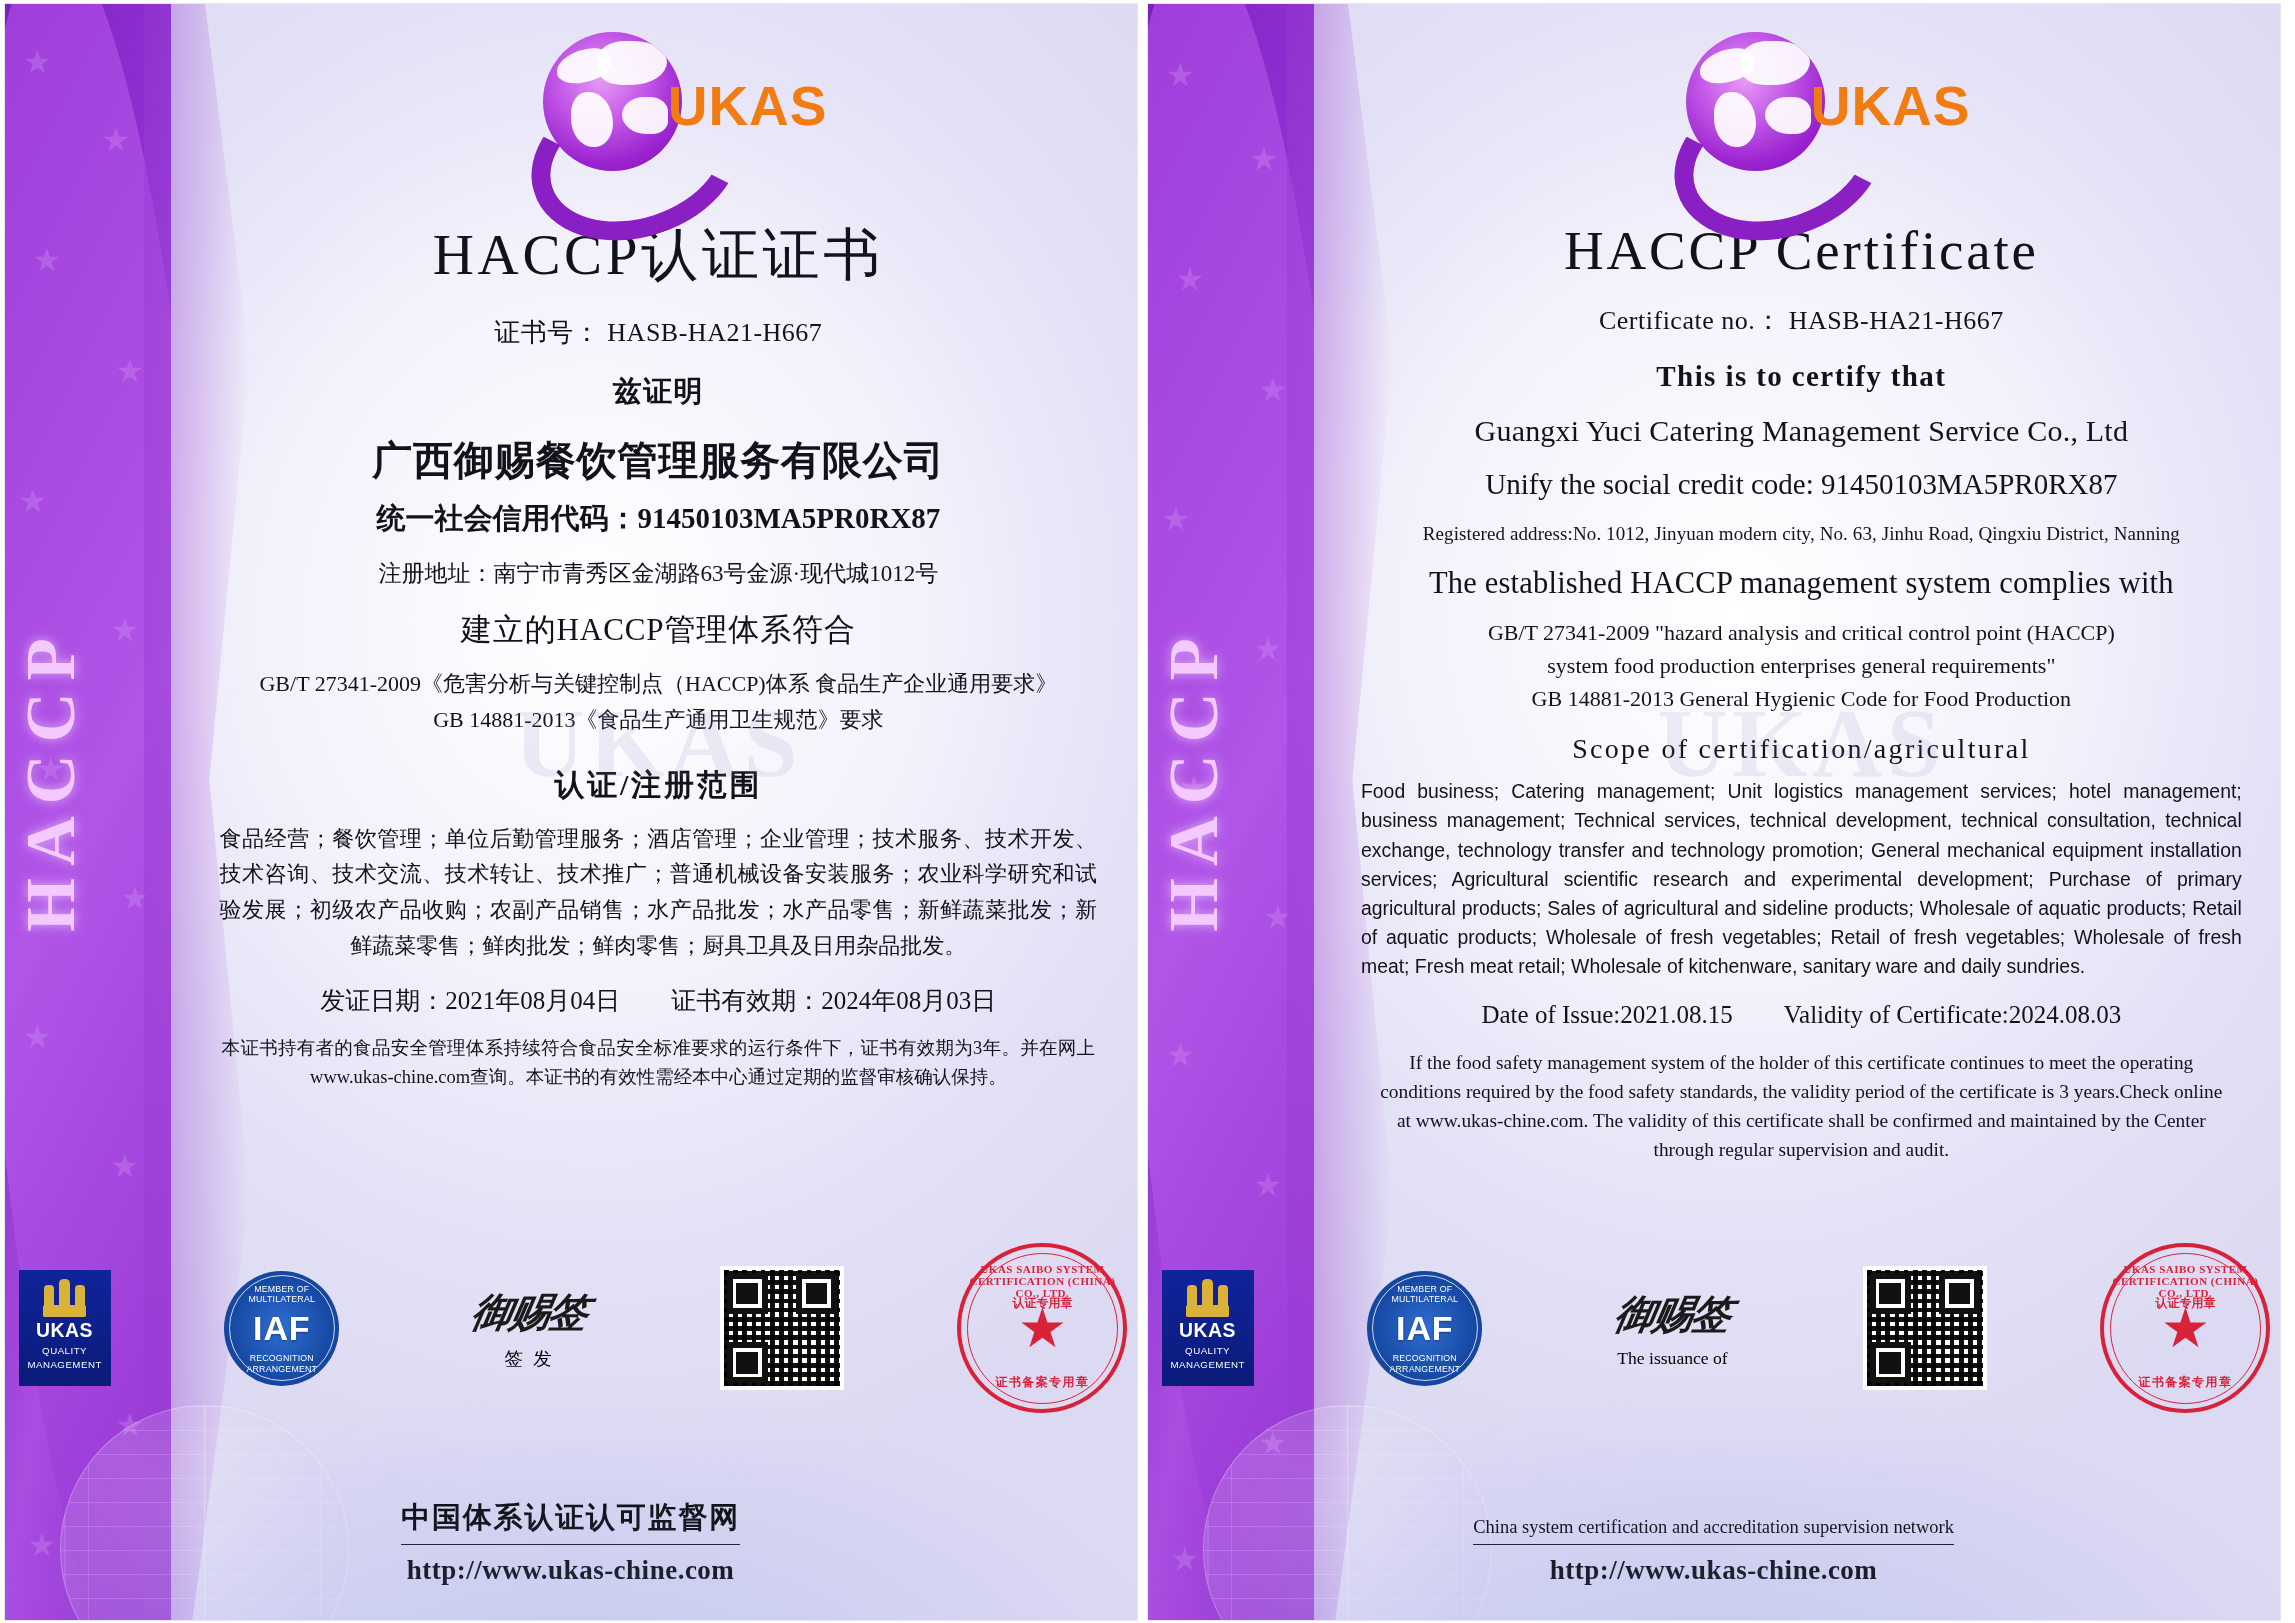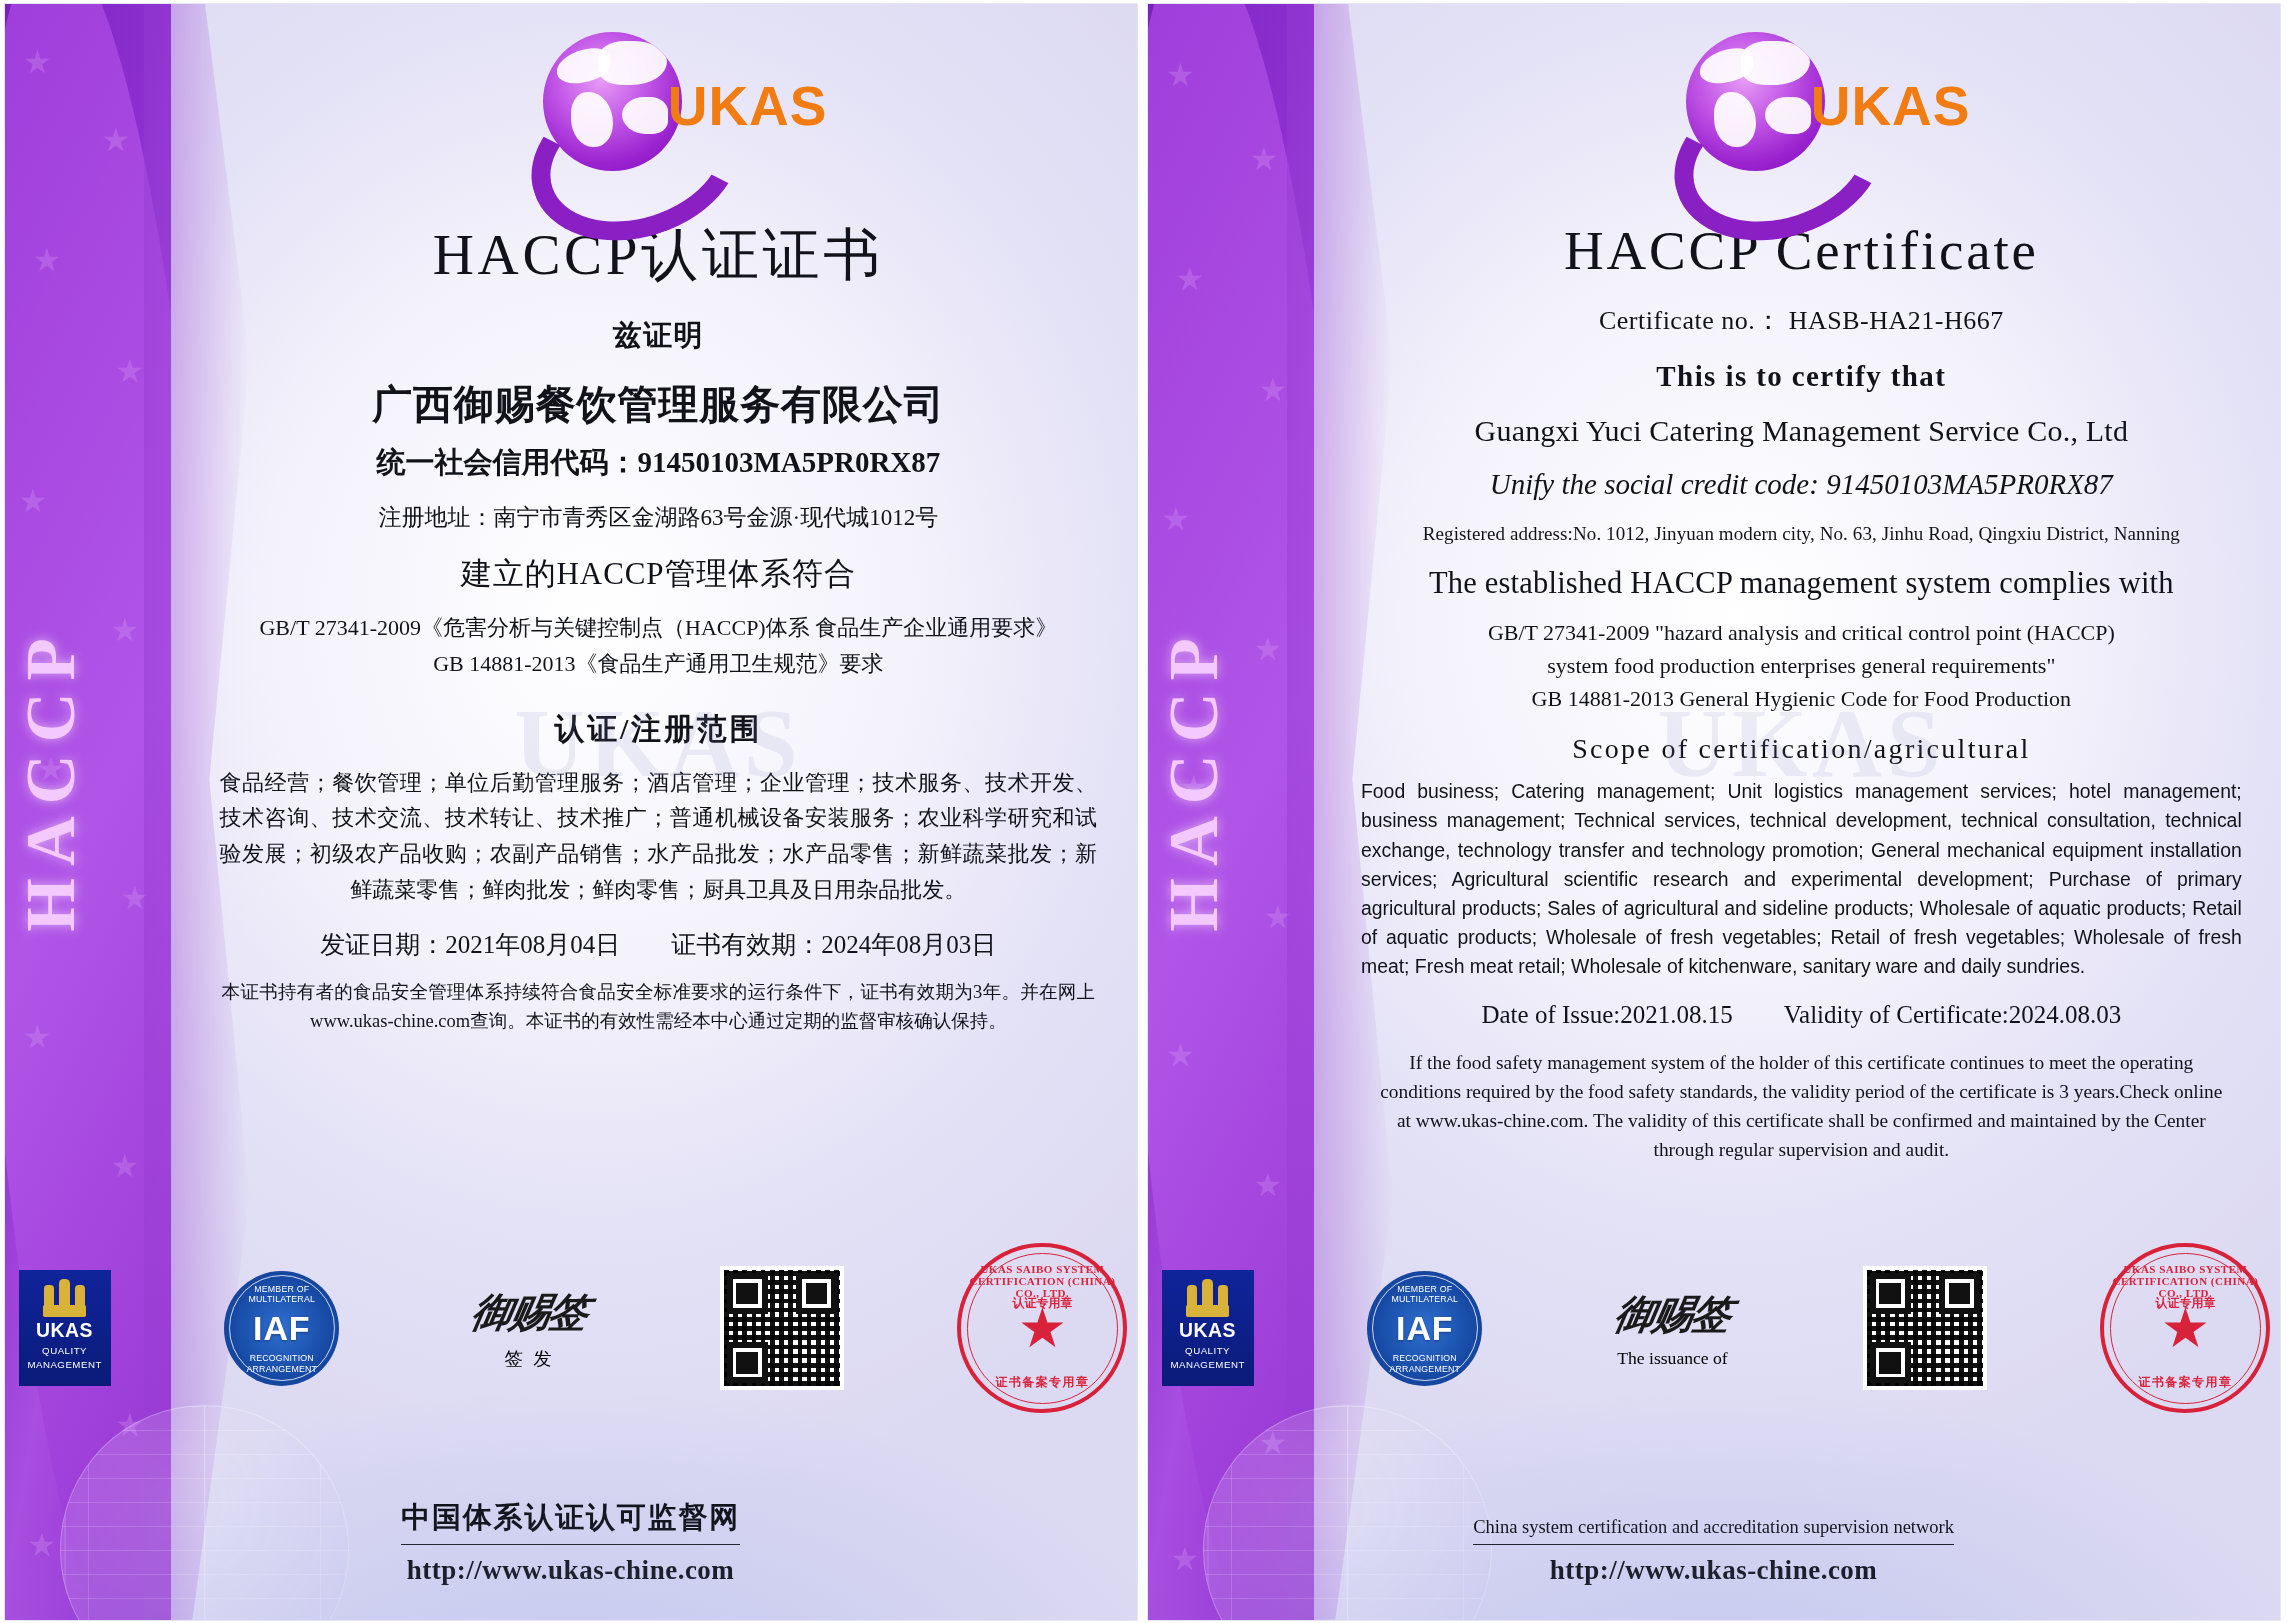--- a/index.html
+++ b/index.html
@@ -235,21 +235,20 @@
     letter-spacing: 0.2px;
   }
   .credit {
     font-size: 29px;
     font-weight: bold;
     margin-top: 11px;
   }
   .credit-en {
     font-size: 29px;
     margin-top: 20.3px;
-    font-style: italic;
   }
   .address {
     font-size: 23px;
     margin-top: 19.4px;
   }
   .address-en {
     font-size: 19px;
     margin-top: 22px;
     letter-spacing: 0.1px;
   }
@@ -564,20 +563,21 @@
           <span class="land l1"></span>
             <span class="land l2"></span>
           <span class="land l3"></span>
             <span class="land l4"></span>
         </div>
         <div class="ukas-swoosh"></div>
         <div class="ukas-word">UKAS</div>
       </div>
 
       <h1 class="title-cn">HACCP认证证书</h1>
+      <div class="cert-no">证书号： HASB-HA21-H667</div>
       <div class="certify">兹证明</div>
       <div class="company-cn">广西御赐餐饮管理服务有限公司</div>
       <div class="credit">统一社会信用代码：91450103MA5PR0RX87</div>
       <div class="address">注册地址：南宁市青秀区金湖路63号金源·现代城1012号</div>
       <div class="complies-cn">建立的HACCP管理体系符合</div>
       <div class="std">GB/T 27341-2009《危害分析与关键控制点（HACCP)体系 食品生产企业通用要求》</div>
       <div class="std" style="margin-top:2.8px">GB 14881-2013《食品生产通用卫生规范》要求</div>
       <div class="scope-title-cn">认证/注册范围</div>
       <div class="scope-body-cn">食品经营；餐饮管理；单位后勤管理服务；酒店管理；企业管理；技术服务、技术开发、技术咨询、技术交流、技术转让、技术推广；普通机械设备安装服务；农业科学研究和试验发展；初级农产品收购；农副产品销售；水产品批发；水产品零售；新鲜蔬菜批发；新鲜蔬菜零售；鲜肉批发；鲜肉零售；厨具卫具及日用杂品批发。</div>
 

